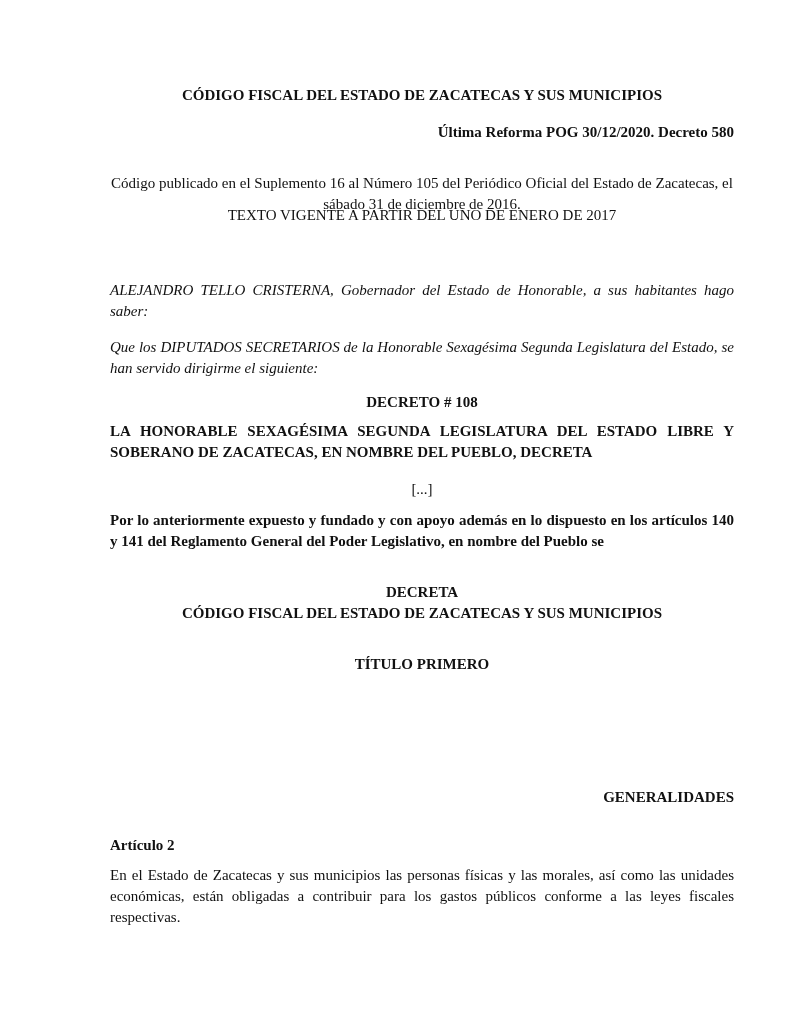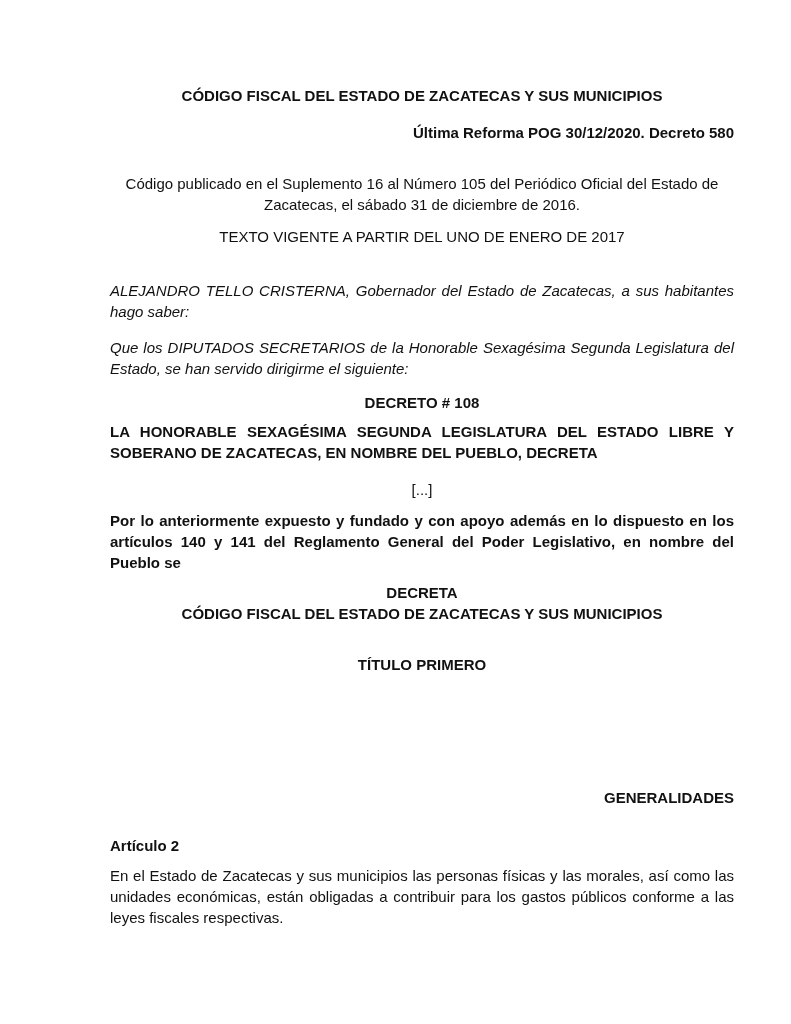--- a/index.html
+++ b/index.html
@@ -6,21 +6,21 @@
     margin: 0;
     padding: 0;
     background: #ffffff;
   }
   .page {
     position: relative;
     width: 791px;
     height: 1024px;
     background: #ffffff;
     color: #111111;
-    font-family: Liberation Sans, sans-serif;
+    font-family: Liberation Serif, serif;
     font-size: 15px;
     line-height: 21px;
     overflow: hidden;
   }
   .block {
     position: absolute;
     left: 110px;
     right: 57px;
   }
   .center { text-align: center; }
@@ -37,23 +37,23 @@
 <body>
 
 <div class="page">
 
   <div class="block center bold" style="top: 85px;">CÓDIGO FISCAL DEL ESTADO DE ZACATECAS Y SUS MUNICIPIOS</div>
 
   <div class="block right bold" style="top: 122px;">Última Reforma POG 30/12/2020. Decreto 580</div>
 
   <div class="block center" style="top: 173px;">Código publicado en el Suplemento 16 al Número 105 del Periódico Oficial del Estado de Zacatecas, el sábado 31 de diciembre de 2016.</div>
 
-  <div class="block center" style="top: 226px;">TEXTO VIGENTE A PARTIR DEL UNO DE ENERO DE 2017</div>
+  <div class="block center" style="top: 205px;">TEXTO VIGENTE A PARTIR DEL UNO DE ENERO DE 2017</div>
 
-  <div class="block justify italic" style="top: 280px;">ALEJANDRO TELLO CRISTERNA, Gobernador del Estado de Zacatecas, a sus habitantes hago saber:</div>
+  <div class="block justify italic" style="top: 280px;">ALEJANDRO TELLO CRISTERNA, Gobernador del Estado de Honorable, a sus habitantes hago saber:</div>
 
   <div class="block justify italic" style="top: 337px;">Que los DIPUTADOS SECRETARIOS de la Honorable Sexagésima Segunda Legislatura del Estado, se han servido dirigirme el siguiente:</div>
 
   <div class="block center bold" style="top: 392px;">DECRETO # 108</div>
 
   <div class="block justify bold" style="top: 421px;">LA HONORABLE SEXAGÉSIMA SEGUNDA LEGISLATURA DEL ESTADO LIBRE Y SOBERANO DE ZACATECAS, EN NOMBRE DEL PUEBLO, DECRETA</div>
 
   <div class="block center" style="top: 479px;">[...]</div>
 
   <div class="block justify bold" style="top: 510px;">Por lo anteriormente expuesto y fundado y con apoyo además en lo dispuesto en los artículos 140 y 141 del Reglamento General del Poder Legislativo, en nombre del Pueblo se</div>

